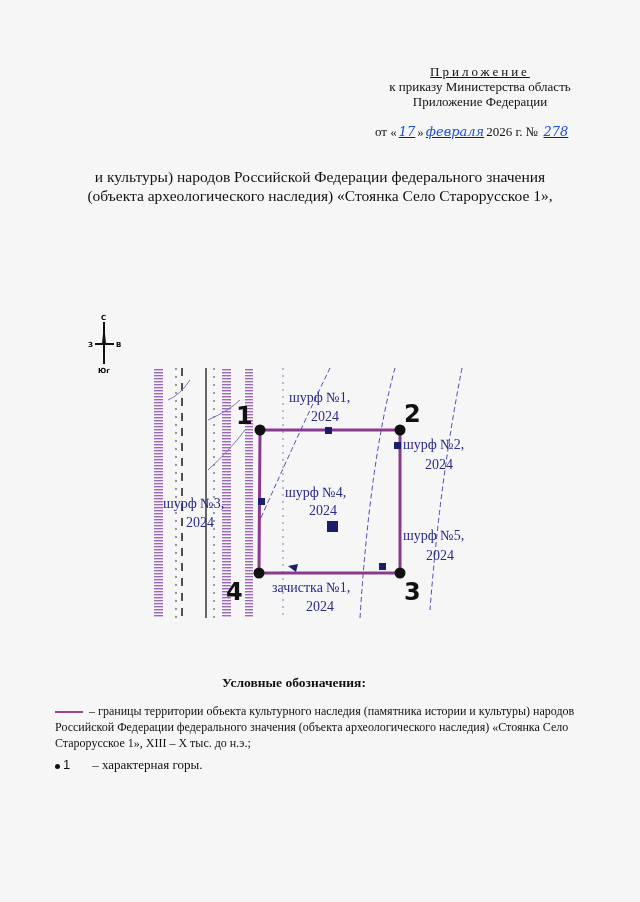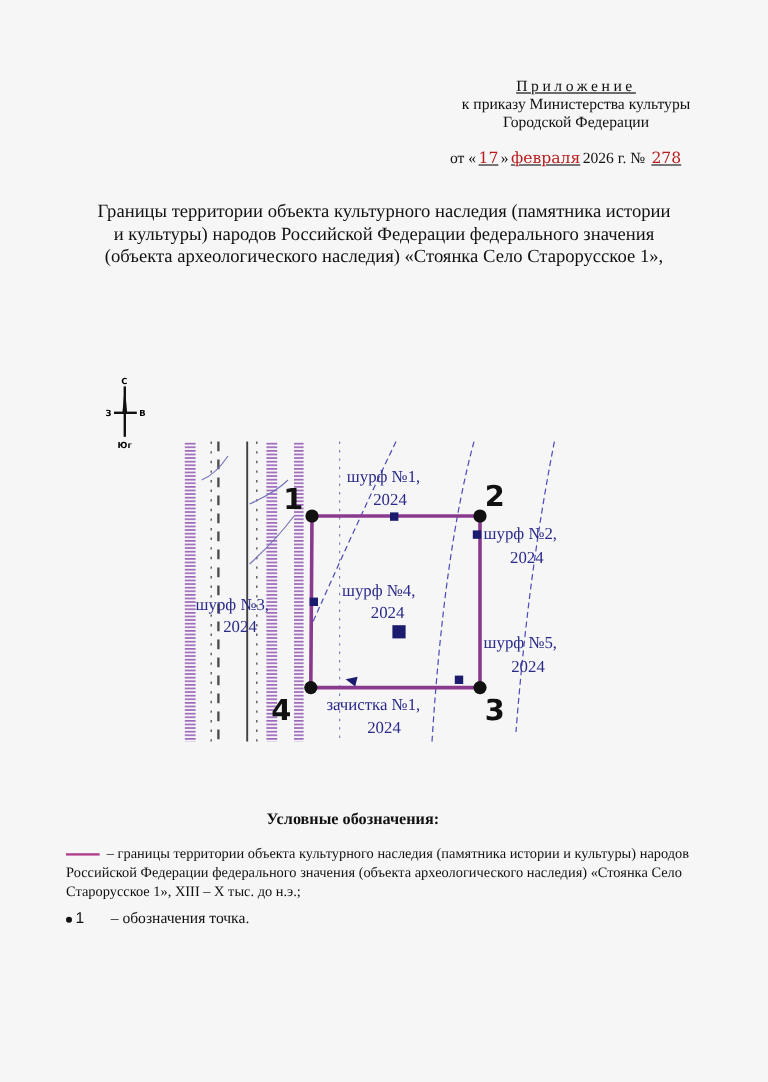--- a/index.html
+++ b/index.html
@@ -2,49 +2,48 @@
 <html><head>
 <meta charset="utf-8">
 <style>
   html,body{margin:0;padding:0;}
   body{width:640px;height:902px;background:#f6f6f7;position:relative;overflow:hidden;
        font-family:"Liberation Serif","DejaVu Serif",serif;color:#111;}
   .abs{position:absolute;}
   .appendix{left:340px;top:64px;width:280px;text-align:center;font-size:13px;line-height:15px;}
   .appendix .spaced{letter-spacing:3px;text-decoration:underline;}
   .date-line{left:375px;top:124px;font-size:13px;white-space:nowrap;}
-  .hand{font-family:"DejaVu Serif",serif;color:#b91c1c;
+  .hand{font-family:"DejaVu Serif",serif;font-style:italic;color:#1d4ed8;
         text-decoration:underline;text-decoration-color:#222;padding:0 2px;}
   .title{left:40px;top:168px;width:560px;text-align:center;font-size:15.5px;line-height:18.5px;}
   .legend-title{left:0;top:675px;width:588px;text-align:center;font-weight:bold;font-size:13.5px;}
   .legend1{left:55px;top:703px;width:540px;font-size:12px;line-height:16px;}
   .legend-line{display:inline-block;width:28px;height:2px;background:#b0408e;vertical-align:middle;margin-right:6px;}
   .legend2{left:55px;top:757px;font-size:13px;}
   .legend2 .num{font-family:"Liberation Sans",sans-serif;margin-left:3px;margin-right:22px;}
   .dot{display:inline-block;width:5px;height:5px;border-radius:50%;background:#111;vertical-align:middle;}
   .map{left:0;top:0;width:640px;height:902px;pointer-events:none;}
   .map *{pointer-events:auto;}
   .lbl{font-family:"Liberation Serif",serif;font-size:14px;fill:#2a2a8a;}
   .pt{font-family:"DejaVu Sans",sans-serif;font-weight:bold;font-size:24px;fill:#111;}
 </style>
 </head>
 <body>
 
 <div class="abs appendix">
   <div class="spaced">Приложение</div>
-  <div>к приказу Министерства культуры</div>
-  <div>Городской Федерации</div>
+  <div>к приказу Министерства область</div>
+  <div>Приложение Федерации</div>
 </div>
 <div class="abs date-line">
   <span>от «</span><span class="hand">17</span><span>»</span><span class="hand">февраля</span><span>2026 г. №</span>
   <span class="hand">278</span>
 </div>
 
 <div class="abs title">
-  <div>Границы территории объекта культурного наследия (памятника истории</div>
   <div>и культуры) народов Российской Федерации федерального значения</div>
   <div>(объекта археологического наследия) «Стоянка Село Старорусское 1»,</div>
 </div>
 
 <svg class="abs map" width="640" height="902" viewBox="0 0 640 902">
 
   <g>
     <line x1="104" y1="322" x2="104" y2="364" stroke="#111" stroke-width="2"></line>
     <line x1="95" y1="344" x2="114" y2="344" stroke="#111" stroke-width="2"></line>
     <polygon points="104,322 102,344 106,344" fill="#111"></polygon>
@@ -115,14 +114,14 @@
     <text class="lbl" x="272" y="592">зачистка №1,</text>
     <text class="lbl" x="306" y="611">2024</text>
   </g>
 </svg>
 
 <div class="abs legend-title">Условные обозначения:</div>
 <div class="abs legend1">
   <span class="legend-line"></span><span>– границы территории объекта культурного наследия (памятника истории и культуры) народов Российской Федерации федерального значения (объекта археологического наследия) «Стоянка Село Старорусское 1», XIII – X тыс. до н.э.;</span>
 </div>
 <div class="abs legend2">
-  <span class="dot"></span><span class="num">1</span><span>– обозначения точка.</span>
+  <span class="dot"></span><span class="num">1</span><span>– характерная горы.</span>
 </div>
 
 </body></html>

